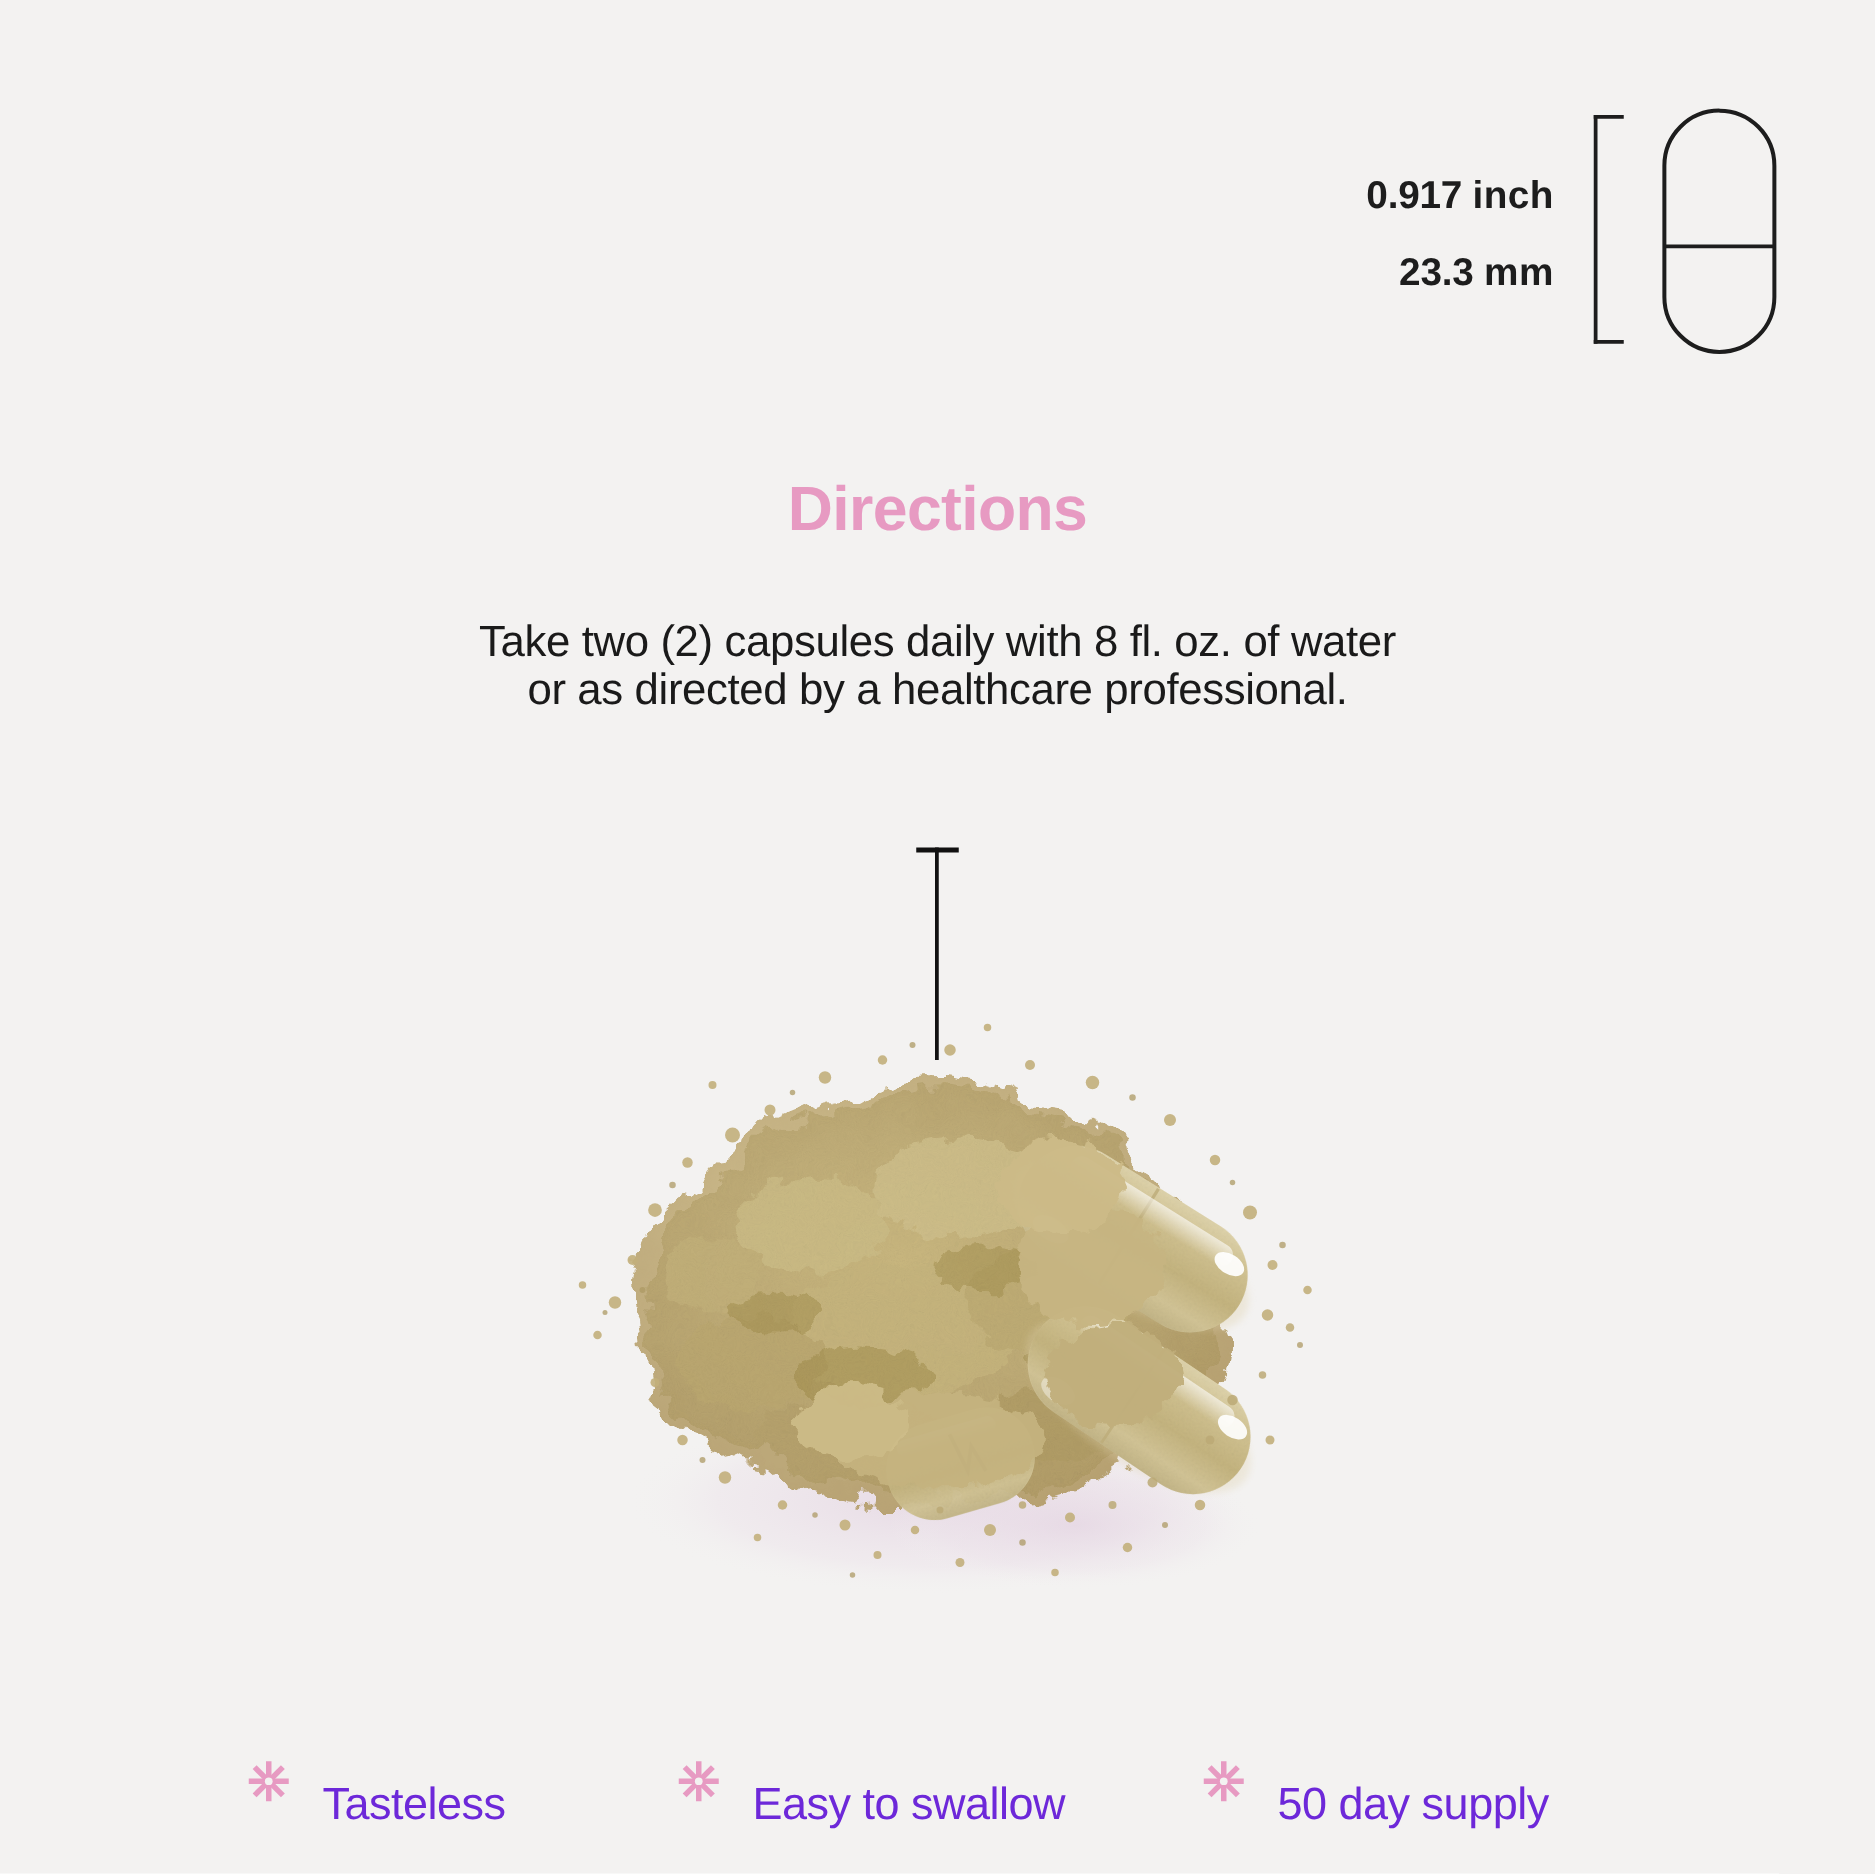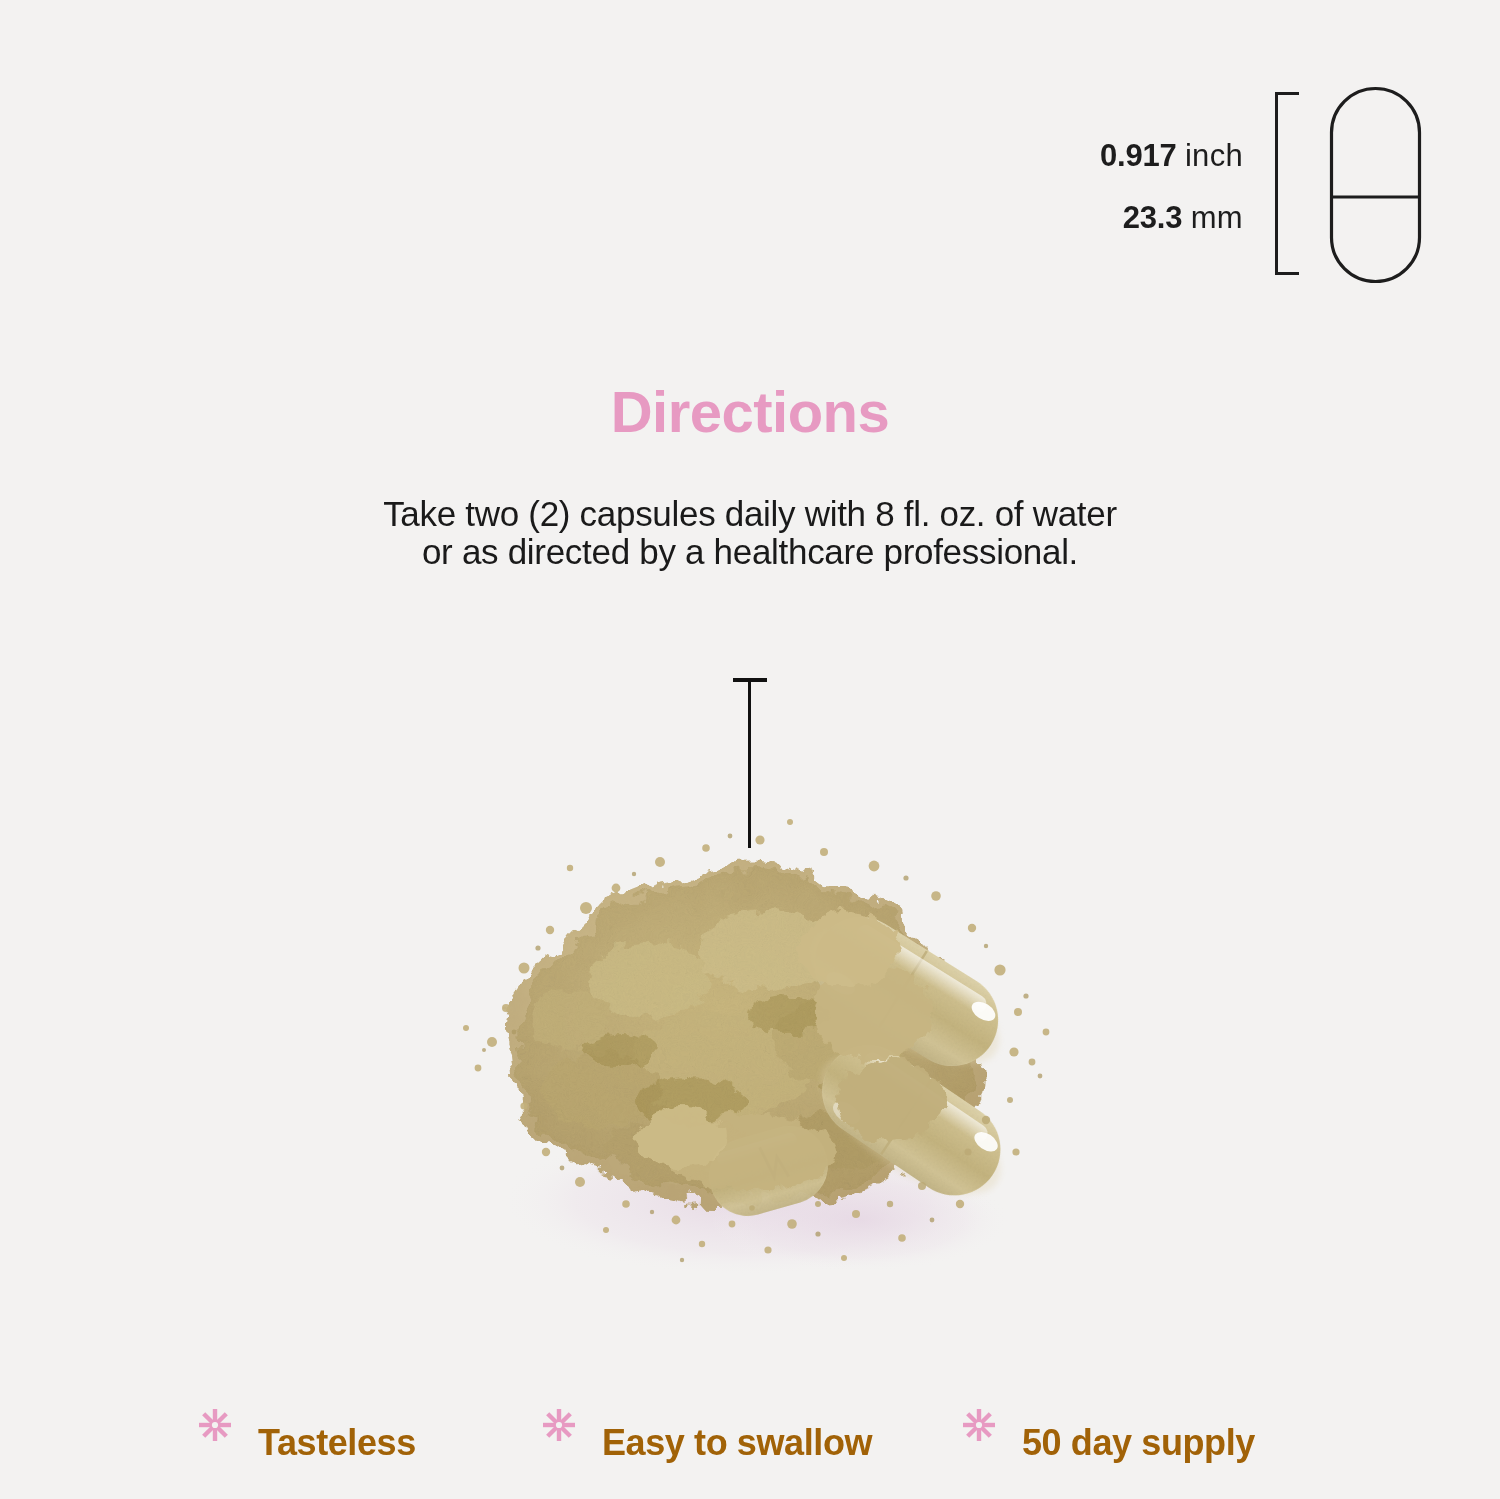--- a/index.html
+++ b/index.html
@@ -37,21 +37,21 @@
     font-size: 31px;
     line-height: 62px;
     color: #1d1d1d;
     white-space: nowrap;
     letter-spacing: -0.2px;
   }
   .size-line .num {
     font-weight: bold;
   }
   .size-line .unit {
-    font-weight: normal;
+    font-weight: bold;
     letter-spacing: 0.3px;
   }
 
   
   #bracket {
     position: absolute;
     left: 225px;
     top: 7px;
     width: 24px;
     height: 183px;
@@ -78,21 +78,21 @@
     top: 0px;
   }
 
   
   #directions-heading {
     position: absolute;
     left: 0;
     top: 378px;
     width: 1500px;
     text-align: center;
-    font-size: 58px;
+    font-size: 50px;
     font-weight: bold;
     color: #e79ac2;
     letter-spacing: -0.5px;
   }
   #directions-body {
     position: absolute;
     left: 370px;
     top: 495px;
     width: 760px;
     text-align: center;
@@ -151,22 +151,22 @@
   .feature:nth-child(2) { left: 542px; }
   .feature:nth-child(3) { left: 962px; }
   .ast {
     flex: 0 0 auto;
     width: 34px;
     height: 34px;
     margin-right: 26px;
   }
   .feature-label {
     font-size: 36px;
-    font-weight: bold;
-    color: #a16207;
+    font-weight: normal;
+    color: #6d28d9;
     letter-spacing: -0.4px;
     white-space: nowrap;
     margin-top: 35px;
   }
 </style>
 </head>
 <body>
 
 <div id="canvas">
 

